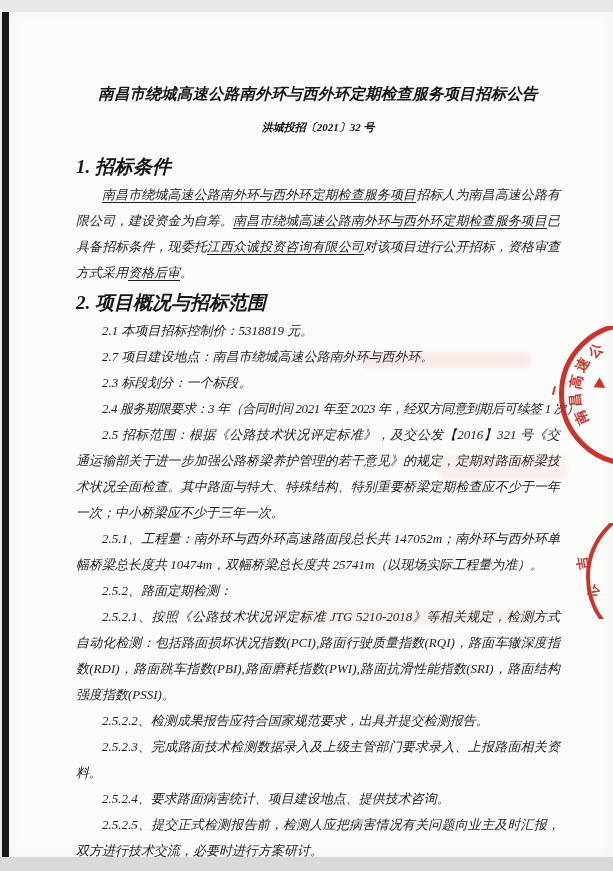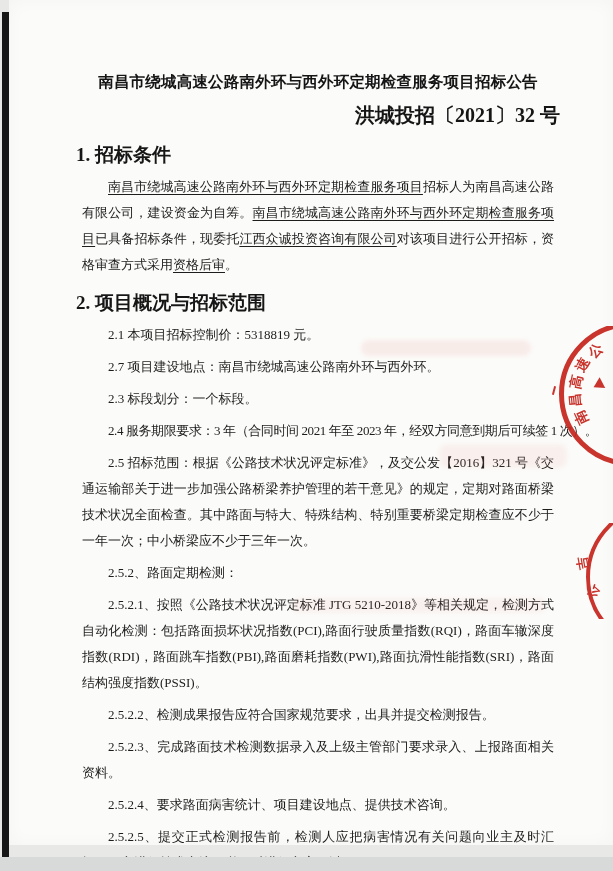--- a/index.html
+++ b/index.html
@@ -2,48 +2,49 @@
 <html><head>
 <meta charset="utf-8">
 <style>
   html,body{margin:0;padding:0;}
   body{
     width:613px;height:871px;position:relative;overflow:hidden;
     background:#e8e8e6;
     font-family:"Liberation Serif","DejaVu Serif",serif;
   }
   .page{
-    position:absolute;left:9px;top:0;width:604px;height:845px;
+    position:absolute;left:9px;top:12px;width:604px;height:845px;
     background:#fbfbf9;
     box-shadow:inset 0 0 18px rgba(0,0,0,0.03);
+    font-style:italic;
   }
   .black-bar{
     position:absolute;left:2px;top:12px;width:7px;height:845px;
     background:#171717;z-index:4;
   }
   .bottom-edge{
     position:absolute;left:0;bottom:0;width:613px;height:14px;
     background:#d8dada;z-index:3;
   }
   .content{
     position:absolute;left:67px;top:70px;width:484px;
     color:#1d1d1d;font-size:13px;line-height:26px;
     text-align:justify;text-justify:inter-ideograph;
   }
   .doc-title{
     font-size:15.5px;font-weight:700;text-align:center;
     line-height:24px;margin:0;color:#151515;letter-spacing:0.2px;
   }
   .doc-number{
-    font-size:20px;font-weight:700;text-align:right;
+    font-size:11px;font-weight:700;text-align:center;
     margin-top:9px;line-height:24px;color:#151515;
   }
   .heading{font-weight:700;font-size:19px;margin:15px 0 2px 0;color:#161616;}
-  .heading.h2{margin-top:12px;}
-  .para{margin:6px;text-indent:2em;}
+  .heading.h2{margin-top:4px;}
+  .para{margin:0;text-indent:2em;}
   .para.nowrap{white-space:nowrap;letter-spacing:-0.4px;}
   .u{text-decoration:underline;text-underline-offset:3px;text-decoration-thickness:1px;}
   
   .seal{position:absolute;z-index:2;overflow:hidden;opacity:0.92;}
   .seal-1{right:0;top:326px;width:62px;height:138px;}
   .seal-1 .ring{
     position:absolute;left:8px;top:-4px;width:134px;height:134px;
     border:5px solid #c5241c;border-radius:50%;
   }
   .seal-2{right:0;top:523px;width:37px;height:96px;}
@@ -88,20 +89,21 @@
 
     <p class="para"><span class="u">南昌市绕城高速公路南外环与西外环定期检查服务项目</span><span>招标人为南昌高速公路有限公司，建设资金为自筹。</span><span class="u">南昌市绕城高速公路南外环与西外环定期检查服务项目</span><span>已具备招标条件，现委托</span><span class="u">江西众诚投资咨询有限公司</span><span>对该项目进行公开招标，资格审查方式采用</span><span class="u">资格后审</span><span>。</span></p>
 
     <p class="heading h2">2. 项目概况与招标范围</p>
 
     <p class="para">2.1 本项目招标控制价：5318819 元。</p>
     <p class="para">2.7 项目建设地点：南昌市绕城高速公路南外环与西外环。</p>
     <p class="para">2.3 标段划分：一个标段。</p>
     <p class="para nowrap">2.4 服务期限要求：3 年（合同时间 2021 年至 2023 年，经双方同意到期后可续签 1 次）。</p>
     <p class="para">2.5 招标范围：根据《公路技术状况评定标准》，及交公发【2016】321 号《交通运输部关于进一步加强公路桥梁养护管理的若干意见》的规定，定期对路面桥梁技术状况全面检查。其中路面与特大、特殊结构、特别重要桥梁定期检查应不少于一年一次；中小桥梁应不少于三年一次。</p>
+    <p class="para">2.5.1、工程量：南外环与西外环高速路面段总长共 147052m；南外环与西外环单幅桥梁总长度共 10474m，双幅桥梁总长度共 25741m（以现场实际工程量为准）。</p>
     <p class="para">2.5.2、路面定期检测：</p>
     <p class="para">2.5.2.1、按照《公路技术状况评定标准 JTG 5210-2018》等相关规定，检测方式自动化检测：包括路面损坏状况指数(PCI),路面行驶质量指数(RQI)，路面车辙深度指数(RDI)，路面跳车指数(PBI),路面磨耗指数(PWI),路面抗滑性能指数(SRI)，路面结构强度指数(PSSI)。</p>
     <p class="para">2.5.2.2、检测成果报告应符合国家规范要求，出具并提交检测报告。</p>
     <p class="para">2.5.2.3、完成路面技术检测数据录入及上级主管部门要求录入、上报路面相关资料。</p>
     <p class="para">2.5.2.4、要求路面病害统计、项目建设地点、提供技术咨询。</p>
     <p class="para">2.5.2.5、提交正式检测报告前，检测人应把病害情况有关问题向业主及时汇报，双方进行技术交流，必要时进行方案研讨。</p>
     <p class="para">2.5.3、桥梁定期检测：</p>
 
   </div>
 </div>

